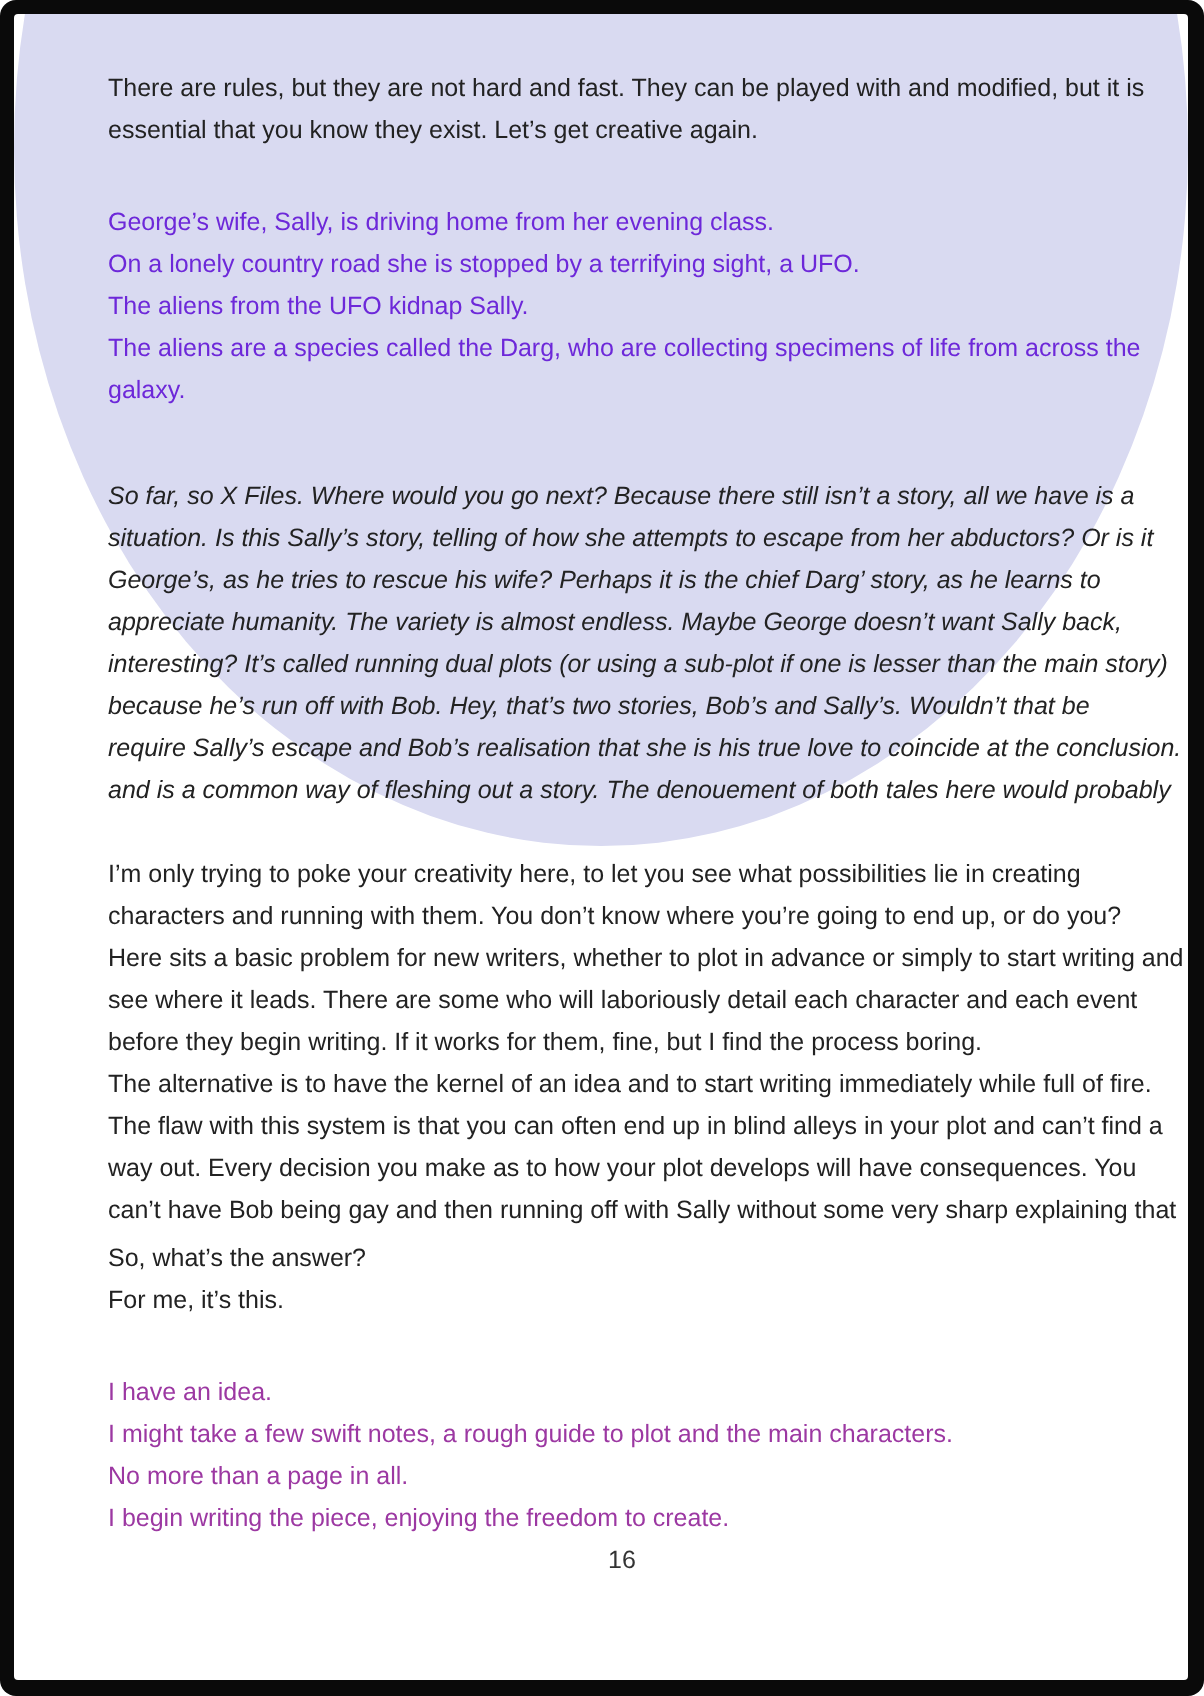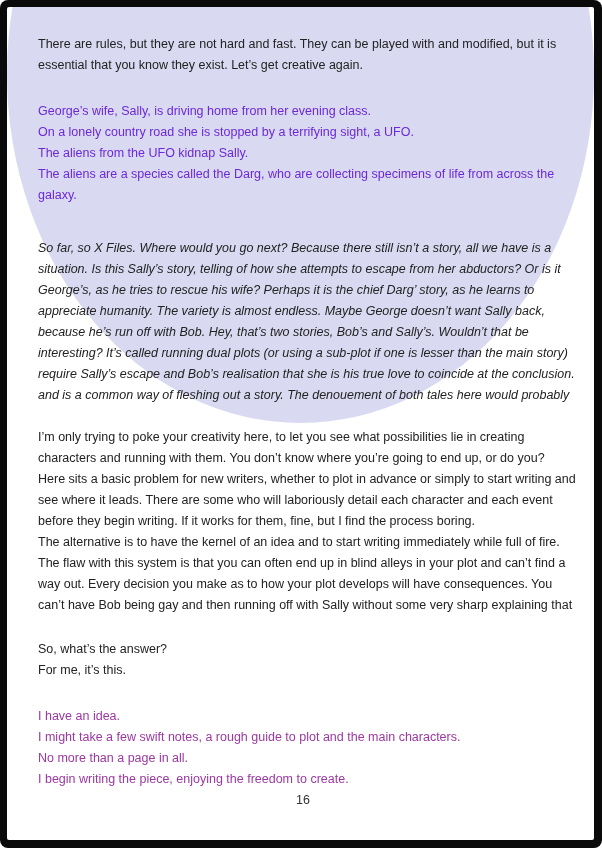--- a/index.html
+++ b/index.html
@@ -30,34 +30,34 @@
     top: -282px;
     width: 587px;
     height: 698px;
     border-radius: 50%;
     background: #d9daf1;
   }
 
   .content {
     position: absolute;
     left: 0; top: 0; right: 0; bottom: 0;
-    padding: 27px 26px 0 31px;
+    padding: 27px 26px 0 47px;
     font-size: 12.5px;
     line-height: 21px;
     color: #222222;
   }
 
   .block { margin: 0; }
   .block .line { white-space: nowrap; }
 
   .intro        { margin-top: 0; }
   .premise      { margin-top: 25px; color: #6d28d9; }
   .analysis     { margin-top: 32px; font-style: italic; }
   .process      { margin-top: 21px; }
-  .answer       { margin-top: 23px; }
+  .answer       { margin-top: 3px; }
   .method       { margin-top: 25px; color: #9c38a2; }
 
   .page-number {
     text-align: center;
     color: #333333;
   }
 </style>
 </head>
 <body>
 
@@ -79,22 +79,22 @@
           <div class="line">The aliens from the UFO kidnap Sally.</div>
           <div class="line">The aliens are a species called the Darg, who are collecting specimens of life from across the</div>
           <div class="line">galaxy.</div>
         </div>
 
       <div class="block analysis">
           <div class="line">So far, so X Files. Where would you go next? Because there still isn’t a story, all we have is a</div>
           <div class="line">situation. Is this Sally’s story, telling of how she attempts to escape from her abductors? Or is it</div>
           <div class="line">George’s, as he tries to rescue his wife? Perhaps it is the chief Darg’ story, as he learns to</div>
           <div class="line">appreciate humanity. The variety is almost endless. Maybe George doesn’t want Sally back,</div>
+          <div class="line">interesting? It’s called running dual plots (or using a sub-plot if one is lesser than the main story)</div>
           <div class="line">because he’s run off with Bob. Hey, that’s two stories, Bob’s and Sally’s. Wouldn’t that be</div>
-          <div class="line">interesting? It’s called running dual plots (or using a sub-plot if one is lesser than the main story)</div>
           <div class="line">require Sally’s escape and Bob’s realisation that she is his true love to coincide at the conclusion.</div>
           <div class="line">and is a common way of fleshing out a story. The denouement of both tales here would probably</div>
         </div>
 
       <div class="block process">
           <div class="line">I’m only trying to poke your creativity here, to let you see what possibilities lie in creating</div>
           <div class="line">characters and running with them. You don’t know where you’re going to end up, or do you?</div>
           <div class="line">Here sits a basic problem for new writers, whether to plot in advance or simply to start writing and</div>
           <div class="line">see where it leads. There are some who will laboriously detail each character and each event</div>
           <div class="line">before they begin writing. If it works for them, fine, but I find the process boring.</div>

